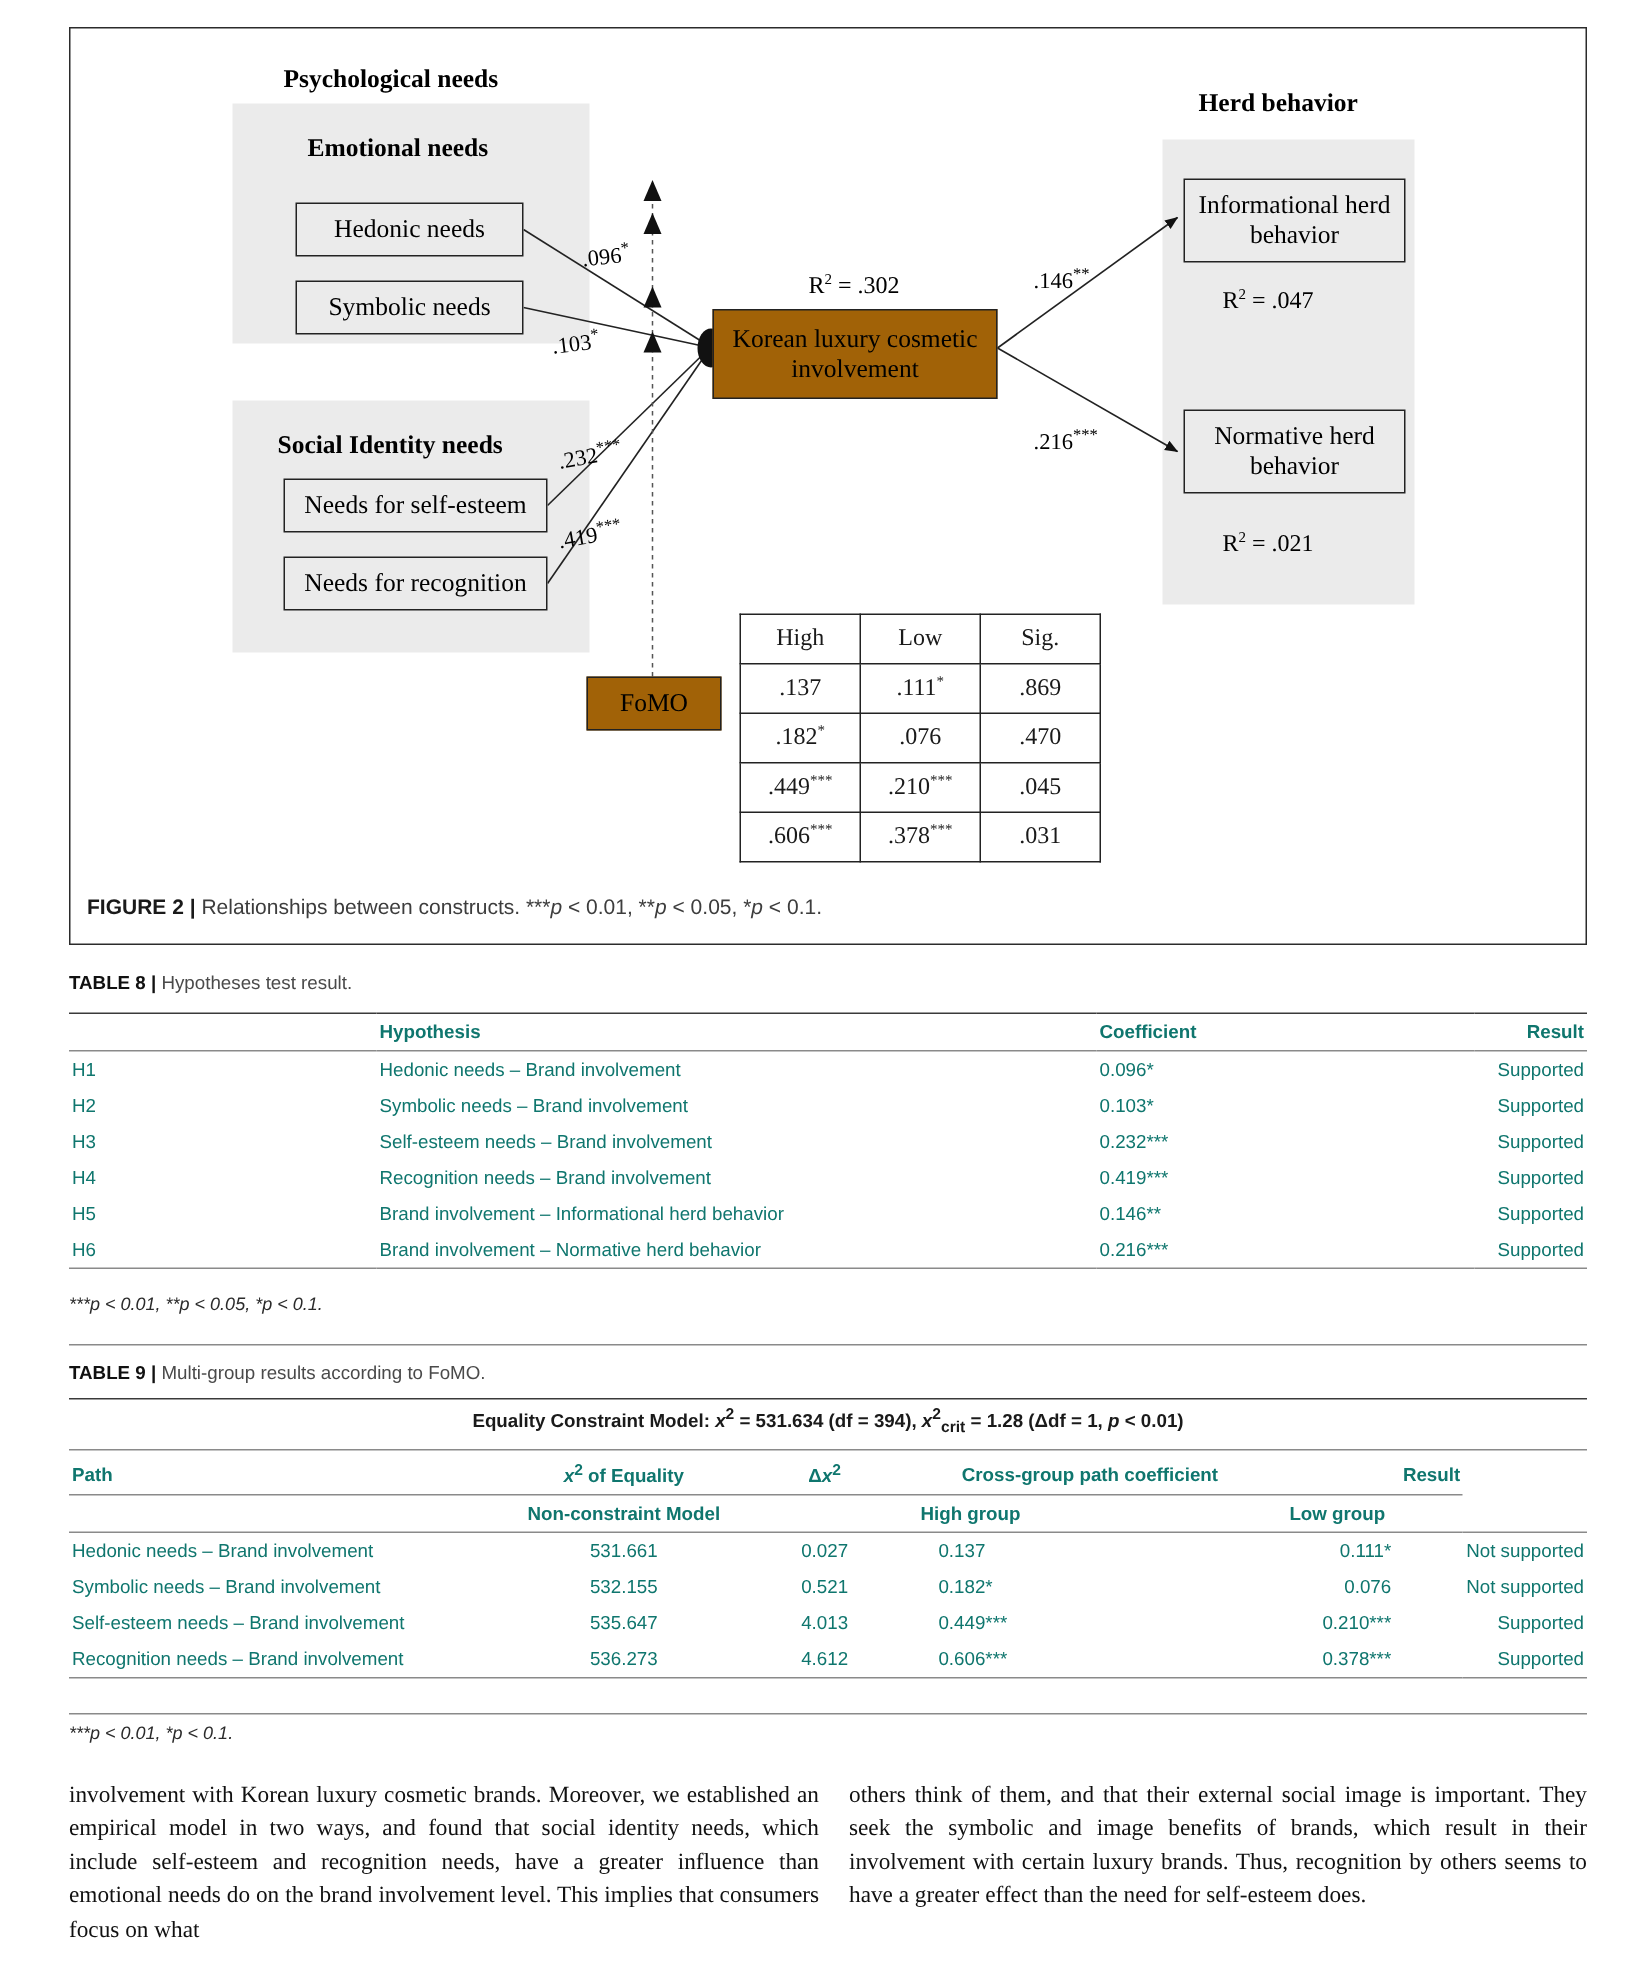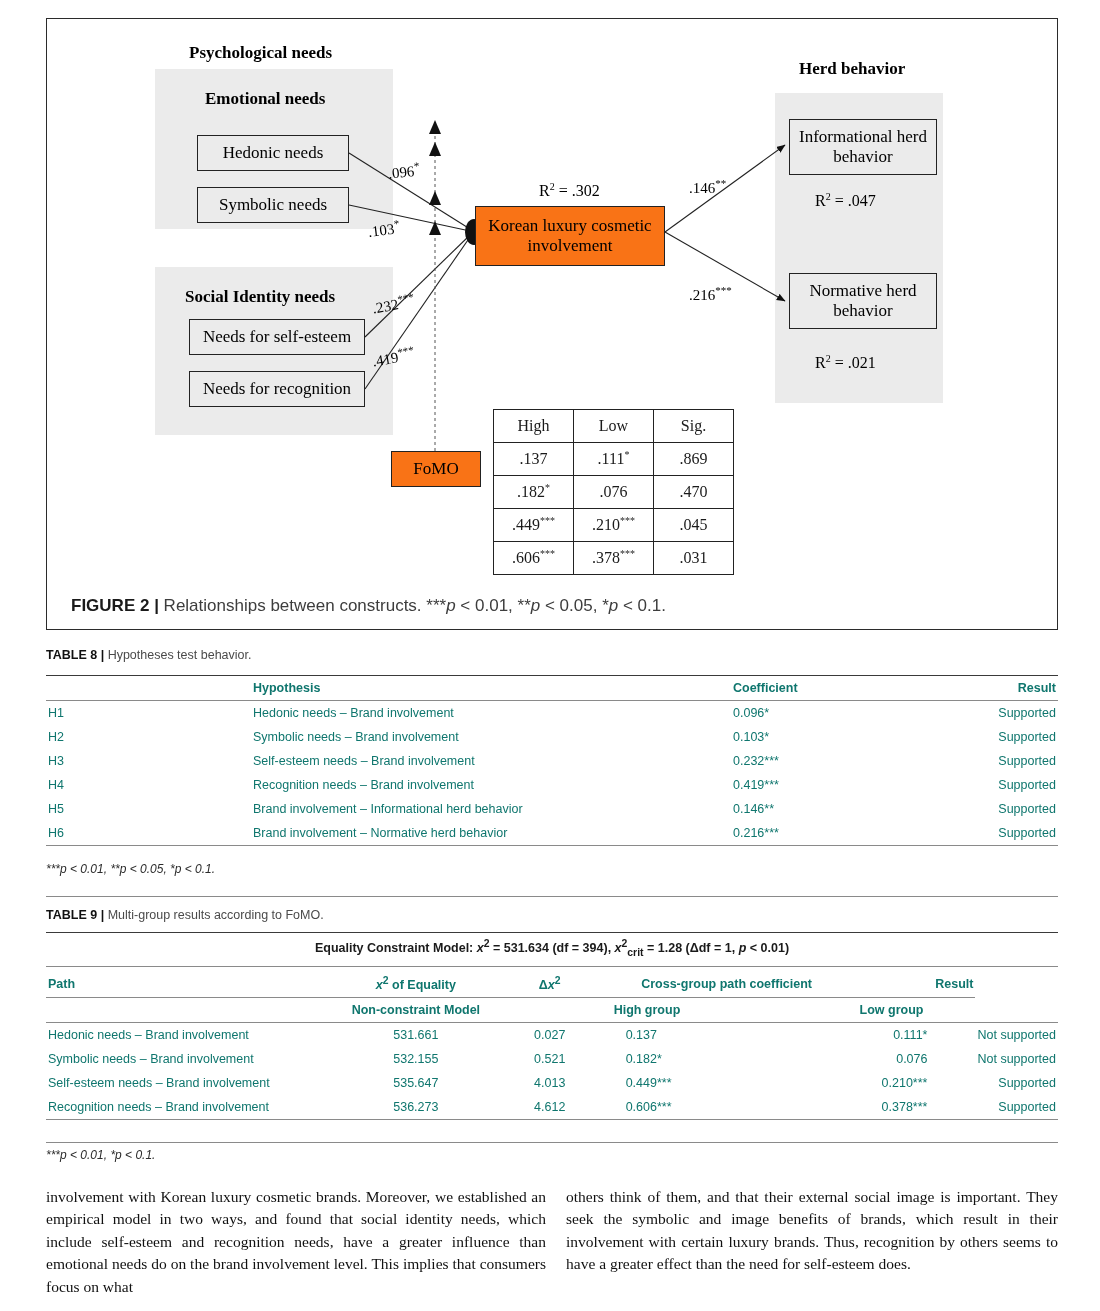--- a/index.html
+++ b/index.html
@@ -28,21 +28,21 @@
     font-weight: bold; font-size: 17px; color: #000;
     white-space: nowrap;
   }
   .panel {
     position: absolute;
     background: #ebebeb;
   }
   .node-box {
     position: absolute;
     border: 1.6px solid #222;
-    background: #f97316;
+    background: #a16207;
     font-family: "Liberation Serif", serif;
     font-size: 17px; color: #000;
     display: flex; align-items: center; justify-content: center;
     text-align: center; line-height: 1.15;
   }
   .node-box.shaded { background: #ebebeb; }
   .path-label {
     position: absolute;
     font-family: "Liberation Serif", serif;
     font-size: 15px; color: #000; white-space: nowrap;
@@ -66,23 +66,22 @@
   .fig-table td {
     border: 1.4px solid #222;
     width: 80px; height: 33px;
     text-align: center; vertical-align: middle;
     padding: 0 4px;
   }
   .fig-table td sup { font-size: 10px; vertical-align: super; }
 
   .fig-caption {
     position: absolute; left: 58px; top: 596px;
-    font-size: 17px; color: #3d3d3d;
+    font-size: 14px; color: #3d3d3d;
     white-space: nowrap;
-    margin-left: 13px;
   }
   .fig-caption b { color: #1a1a1a; }
   .fig-caption i { font-style: italic; }
 
   
   .tbl-caption {
     position: absolute;
     font-size: 12.5px; color: #4a4a4a;
   }
   .tbl-caption b { color: #111; }
@@ -252,21 +251,21 @@
         </tbody>
       </table>
     </div>
   </div>
 
   <div class="fig-caption">
     <b>FIGURE 2</b><b> | </b><span>Relationships between constructs. ***</span><i>p</i><span> &lt; 0.01, **</span><i>p</i><span> &lt; 0.05, *</span><i>p</i><span> &lt; 0.1.</span>
   </div>
 
   <div class="tbl-caption" style="left:46px; top:648px;">
-    <b>TABLE 8</b><b> | </b><span>Hypotheses test behavior.</span>
+    <b>TABLE 8</b><b> | </b><span>Hypotheses test result.</span>
   </div>
 
   <table class="data" style="left:46px; top:675px; width:1012px;">
     <thead>
       <tr>
         <th class="rule-thick" style="width:205px;"></th>
         <th class="rule-thick" style="width:480px;">Hypothesis</th>
         <th class="rule-thick" style="width:252px;margin-top:44px;">Coefficient</th>
         <th class="rule-thick" style="text-align:right;">Result</th>
       </tr>

